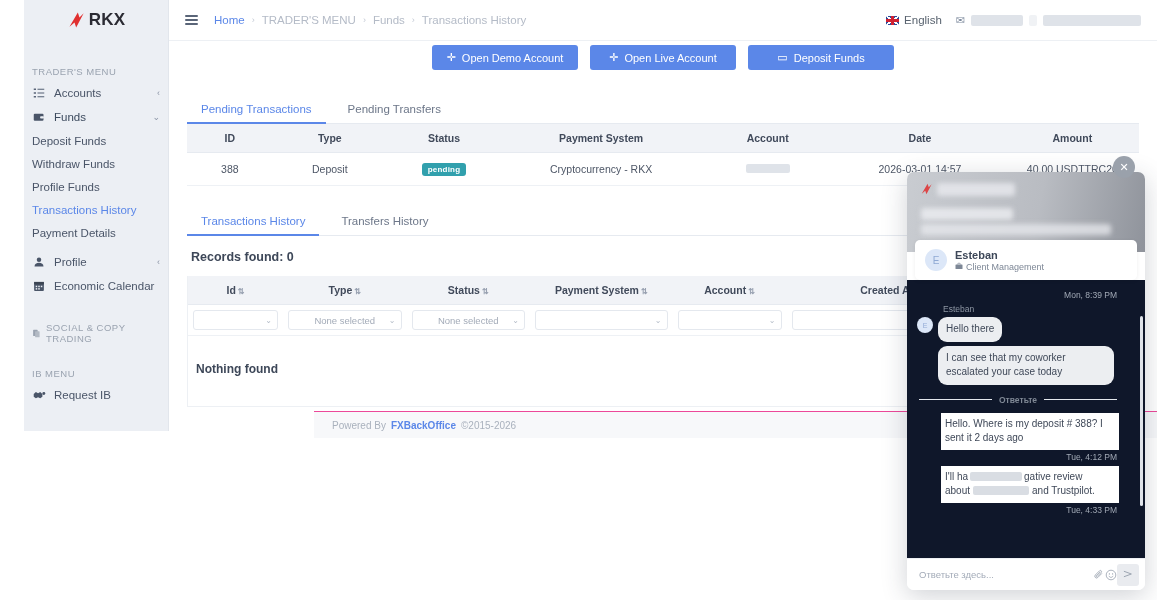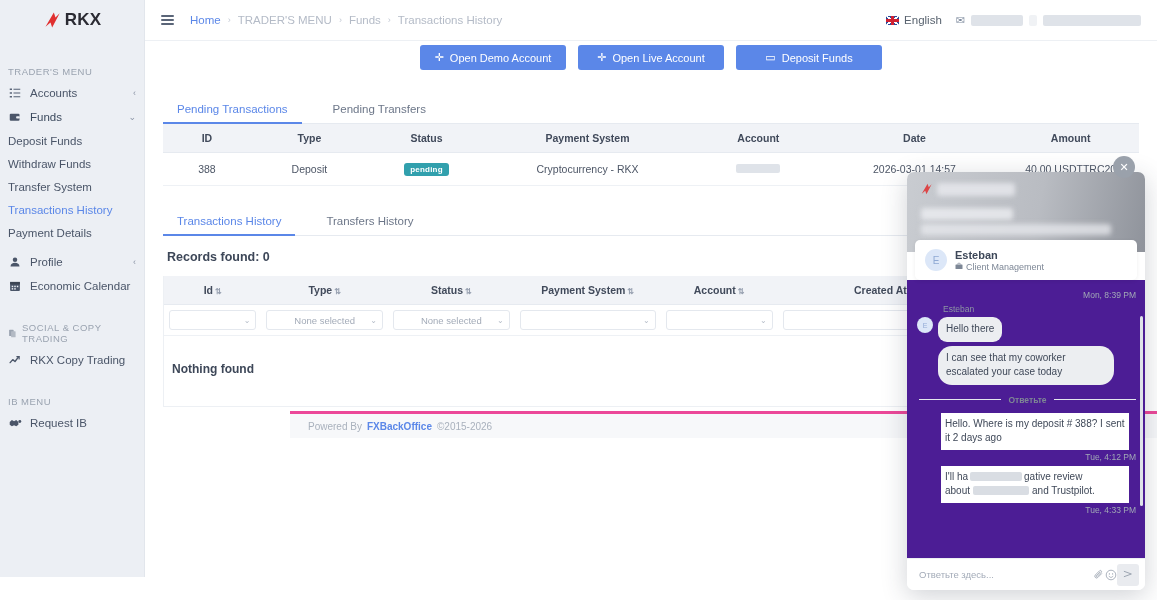--- a/index.html
+++ b/index.html
@@ -6,24 +6,25 @@
   html, body {
     width: 1157px; height: 600px;
     font-family: "Liberation Sans", sans-serif;
     background: #ffffff;
     overflow: hidden;
   }
   .app { position: relative; width: 1157px; height: 600px; display: flex; }
 
   
   .sidebar {
-    width: 145px; height: 577px; flex: 0 0 145px;
+    width: 145px; height: 431px; flex: 0 0 145px;
     background: #eceff4;
     border-right: 1px solid #e2e6ec;
     position: relative;
+    margin-left: 24px;
   }
   .logo-wrap { height: 36px; display: flex; align-items: center; justify-content: center; padding-top: 4px; }
   .logo { display: flex; align-items: center; gap: 2px; }
   .logo-mark { width: 20px; height: 20px; }
   .logo-text { font-size: 17px; font-weight: 700; color: #2b2b33; letter-spacing: .2px; }
 
   .side-section {
     font-size: 9.5px; color: #9aa3b0; letter-spacing: .5px;
     padding: 0 0 0 8px; margin-top: 24px; margin-bottom: 4px;
     display: flex; align-items: center; gap: 5px; text-transform: uppercase;
@@ -80,21 +81,21 @@
   .content-inner { padding: 0 18px; position: relative; }
 
   .action-row { display: flex; gap: 12px; justify-content: center; padding-top: 4px; }
   .btn-primary {
     background: #5b87e8; color: #fff; font-size: 11px; border: none; border-radius: 3px;
     height: 25px; padding: 0 14px; display: inline-flex; align-items: center; gap: 6px;
     cursor: pointer; white-space: nowrap; min-width: 146px; justify-content: center;
   }
   .btn-primary .bic { font-size: 11px; }
 
-  .tabs { display: flex; gap: 17px; border-bottom: 1px solid #e6eaf0; margin-top: 26px; }
+  .tabs { display: flex; gap: 8px; border-bottom: 1px solid #e6eaf0; margin-top: 26px; }
   .tab { font-size: 11.5px; padding: 7px 14px; color: #6d7789; cursor: pointer; }
   .tab.active { color: #5b87e8; border-bottom: 2px solid #5b87e8; margin-bottom: -1px; }
 
   table.grid { width: 100%; border-collapse: collapse; }
   table.grid thead th {
     background: #f1f3f7; color: #414a5b; font-size: 10.5px; font-weight: 700;
     padding: 8px 6px; text-align: center; border-bottom: 1px solid #e6eaf0;
     white-space: nowrap;
   }
   table.grid tbody td {
@@ -122,21 +123,21 @@
     font-size: 9.5px; color: #a3abb8; display: flex; align-items: center;
     padding: 0 6px; position: relative; justify-content: center;
   }
   .fld .vtext { flex: 1; text-align: center; }
   .fld .caret-s { position: absolute; right: 5px; color: #b4bcc8; font-size: 8px; }
   .fld .cal { position: absolute; right: 6px; color: #b4bcc8; font-size: 9px; }
   .nothing { font-size: 12px; font-weight: 700; color: #3d4758; padding: 26px 8px 30px 8px; }
 
   .footer {
     position: absolute; left: 145px; right: 0; bottom: 0; height: 27px;
-    background: #f7f8fa; border-top: 3px solid #ec4899;
+    background: #f7f8fa; border-top: 1px solid #ec4899;
     display: flex; align-items: center; padding: 0 18px;
     font-size: 10px; color: #a9b1bd; gap: 5px;
   }
   .footer .brand { color: #5b87e8; font-weight: 700; text-align: right; }
 
   
   .chat {
     position: absolute; right: 12px; top: 172px; width: 238px; height: 418px;
     background: #fff; border-radius: 7px; overflow: hidden;
     box-shadow: 0 6px 26px rgba(40,50,70,.22);
@@ -165,32 +166,32 @@
     display: flex; align-items: center; gap: 8px; position: relative; z-index: 2;
     box-shadow: 0 1px 4px rgba(0,0,0,.07); margin-top: -12px;
   }
   .avatar-c {
     width: 22px; height: 22px; border-radius: 50%; background: #dce7f8; color: #8fa9d4;
     display: flex; align-items: center; justify-content: center; font-size: 10px; flex: 0 0 22px;
   }
   .agent-name { font-size: 11px; font-weight: 700; color: #3d4758; line-height: 1.3; }
   .agent-role { font-size: 9px; color: #7d8796; display: flex; align-items: center; gap: 3px; }
 
-  .chat-body { flex: 1; overflow: hidden; padding: 8px 7px 4px 10px; position: relative; background: #4c1d95; }
+  .chat-body { flex: 1; overflow: hidden; padding: 8px 26px 4px 10px; position: relative; background: #0f172a; }
   .chat-scroll { position: absolute; right: 2px; top: 36px; width: 3px; height: 190px; background: #dfe3e9; border-radius: 2px; }
   .msg-time { font-size: 8.5px; color: #a2aab6; text-align: right; margin: 2px 2px 4px 0; }
   .sender { font-size: 8.5px; color: #8d96a3; margin: 0 0 3px 26px; }
   .row-in { display: flex; align-items: flex-start; gap: 5px; margin-bottom: 4px; }
   .mini-av { width: 16px; height: 16px; border-radius: 50%; background: #dce7f8; color: #93abd6;
              font-size: 7px; display: flex; align-items: center; justify-content: center; flex: 0 0 16px; }
   .bubble-in {
     background: #eceef1; color: #3f4858; font-size: 10px; line-height: 1.45;
     border-radius: 9px; padding: 5px 8px; max-width: 176px;
   }
-  .bubble-in.indent { margin-left: 21px; border-radius: 14px; }
+  .bubble-in.indent { margin-left: 21px; }
   .divider-day { display: flex; align-items: center; gap: 7px; margin: 10px 2px 8px 2px; }
   .divider-day .ln { flex: 1; height: 1px; background: #e3e7ec; }
   .divider-day .dtxt { font-size: 8.5px; font-weight: 700; color: #7f8895; }
   .bubble-out {
     background: #fff; color: #3f4858; font-size: 10px; line-height: 1.45;
     padding: 4px 4px; max-width: 188px; margin-left: 24px;
   }
   .ir { display: inline-block; background: #d9dde3; border-radius: 2px; height: 9px; vertical-align: -1px; filter: blur(.6px); }
 
   .chat-input {
@@ -242,21 +243,21 @@
             <rect x="1" y="3.5" width="13" height="9.5" rx="1.4" fill="#4a5568"></rect>
             <rect x="9.5" y="7" width="5" height="3" rx="1" fill="#eceff4"></rect>
           </svg>
       </span>
       <span class="label">Funds</span>
       <span class="caret">⌄</span>
     </div>
 
     <div class="sub-item">Deposit Funds</div>
     <div class="sub-item">Withdraw Funds</div>
-    <div class="sub-item">Transfer System</div>
+    <div class="sub-item">Profile Funds</div>
     <div class="sub-item active">Transactions History</div>
     <div class="sub-item">Payment Details</div>
 
     <div class="nav-item" style="margin-top:6px">
       <span class="nicon">
         <svg width="12" height="12" viewBox="0 0 16 16">
             <circle cx="8" cy="5" r="3" fill="#4a5568"></circle>
             <path d="M2 14c0-3.3 2.7-5 6-5s6 1.7 6 5z" fill="#4a5568"></path>
           </svg>
       </span>
@@ -283,29 +284,20 @@
     <div class="side-section">
       <span class="sicon">
         <svg width="9" height="9" viewBox="0 0 16 16">
             <rect x="2" y="1.5" width="8" height="11" rx="1" fill="#9aa3b0"></rect>
             <rect x="5.5" y="3.8" width="8" height="11" rx="1" fill="#b3bac4"></rect>
           </svg>
       </span>
       <span>SOCIAL &amp; COPY TRADING</span>
     </div>
 
-    <div class="nav-item">
-      <span class="nicon">
-        <svg width="12" height="12" viewBox="0 0 16 16">
-            <path d="M1.5 11.5L5 7.5l3 2.5 5-6.5" stroke="#4a5568" stroke-width="1.8" fill="none" stroke-linecap="round" stroke-linejoin="round"></path>
-            <path d="M10.5 3.5h3v3" stroke="#4a5568" stroke-width="1.6" fill="none" stroke-linecap="round"></path>
-          </svg>
-      </span>
-      <span class="label">RKX Copy Trading</span>
-    </div>
 
     <div class="side-section">
       <span>IB MENU</span>
     </div>
 
     <div class="nav-item">
       <span class="nicon">
         <svg width="13" height="12" viewBox="0 0 18 16">
             <path d="M1 6.5l3-2.5 3 1.5 3-1.5 3 2.5v4l-3 2-3-1.5-3 1.5-3-2z" fill="#4a5568"></path>
             <circle cx="15" cy="6" r="2" fill="#4a5568"></circle>

